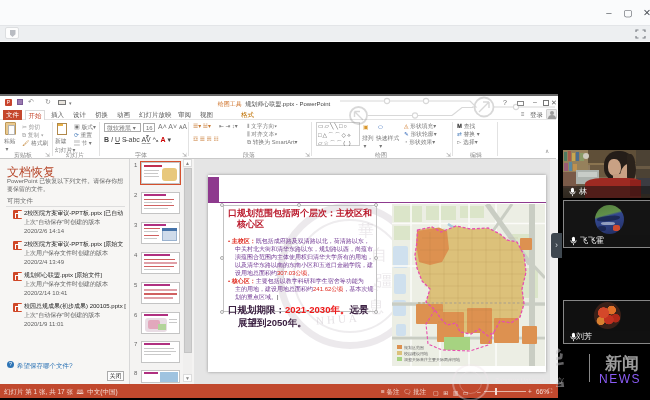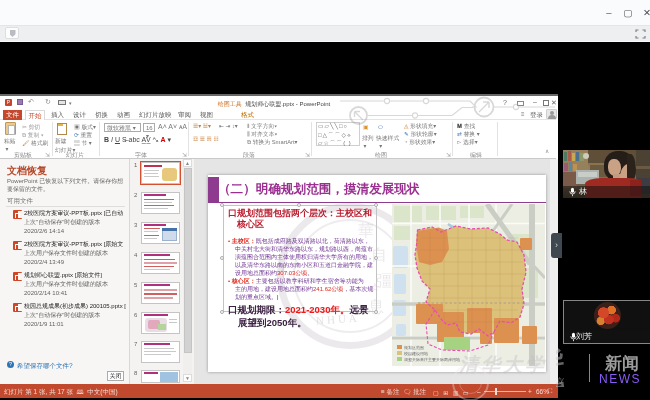--- a/index.html
+++ b/index.html
@@ -165,21 +165,21 @@
       <div class="glabel" style="left:470px;">编辑</div>
     </div>
 
     <div class="abs" style="left:521px; top:15px; font-size:6px; color:#777;">≡</div>
       <div class="abs" style="left:530px; top:15px; font-size:6.5px; color:#555;">登录</div>
     <div class="abs" style="left:546px; top:13px; width:11px; height:10px; background:#e8e8e8; border:1px solid #cfcfcf; border-radius:1px;">
       <div class="abs" style="left:3px; top:1px; width:4px; height:4px; border-radius:50%; background:#9a9a9a;"></div>
       <div class="abs" style="left:1px; top:5px; width:8px; height:4px; border-radius:4px 4px 0 0; background:#9a9a9a;"></div>
     </div>
     <div class="abs" id="recov">
-      <div class="abs" style="left:7px; top:5px; font-size:10px; font-weight:bold; color:#b7472a;">文档恢复</div>
+      <div class="abs" style="left:7px; top:5px; font-size:12px; font-weight:normal; color:#b7472a;">文档恢复</div>
       <div class="abs" style="left:7px; top:18px; width:118px; font-size:6px; color:#666; line-height:8px;">PowerPoint 已恢复以下列文件。请保存你想要保留的文件。</div>
       <div class="abs" style="left:7px; top:38px; font-size:6.5px; color:#777;">可用文件</div>
       <div class="abs" style="left:6px; top:47px; width:119px; height:1px; background:#ddd;"></div>
       <div class="rit" style="top:50px;">
         <b>2校医院方案审议-PPT板.pptx [已自动</b><br>上次"自动保存"时创建的版本<br>2020/2/6 14:14
       </div>
       <div class="rit" style="top:81px;">
         <b>2校医院方案审议-PPT板.pptx [原始文</b><br>上次用户保存文件时创建的版本<br>2020/2/4 13:49
       </div>
       <div class="rit" style="top:112px;">
@@ -273,21 +273,20 @@
         <div class="abs wmch" style="left:163px; top:70px;">自</div>
         <div class="abs wmch" style="left:168px; top:96px;">彊</div>
         <div class="abs wmch" style="left:160px; top:122px;">息</div>
         <div class="abs wmch" style="left:76px; top:60px;">清</div>
         <div class="abs wmch" style="left:68px; top:88px;">不</div>
         <div class="abs" style="left:108px; top:138px; font-size:11px; color:rgba(125,105,125,.22); font-family:'Liberation Serif',serif; letter-spacing:3px; transform:rotate(-4deg);">NHUA</div>
         <div class="abs" style="left:162px; top:106px; font-size:11px; color:rgba(125,105,125,.28);">☆</div>
         <div class="abs" style="left:96px; top:130px; font-size:9px; color:rgba(125,105,125,.18); letter-spacing:2px;">·1903·</div>
 
         <div class="abs" style="left:0px; top:2px; width:11px; height:25px; background:#8e3a8e;"></div>
-        <div class="abs" style="left:10px; top:6.5px; font-size:12.6px; font-weight:bold; color:#9b2f90;">（二）明确规划范围，摸清发展现状</div>
         <div class="abs" style="left:0; top:27px; width:338px; height:1.7px; background:#8e3a8e;"></div>
 
         <div class="abs" style="left:15px; top:30.5px; width:154px; height:107px; border:1px solid #c3c3c3;"></div>
         <div class="hdl" style="left:12px; top:28px;"></div>
           <div class="hdl" style="left:89px; top:28px;"></div>
           <div class="hdl" style="left:166px; top:28px;"></div>
         <div class="hdl" style="left:12px; top:81px;"></div>
           <div class="hdl" style="left:166px; top:81px;"></div>
         <div class="hdl" style="left:12px; top:135px;"></div>
           <div class="hdl" style="left:89px; top:135px;"></div>
@@ -427,40 +426,52 @@
     <div class="abs" style="left:57px; top:14px; width:14px; height:23px; background:#c9a184; border-radius:45% 50% 30% 45%; transform:rotate(14deg);"></div>
     <div class="abs" style="left:64px; top:4px; width:9px; height:26px; background:#2a221b; border-radius:10% 80% 50% 20%;"></div>
     <div class="abs" style="left:22px; top:28px; width:56px; height:20px; background:#9e2a22; border-radius:30% 22% 0 0;"></div>
     <div class="abs" style="left:67px; top:30px; width:11px; height:16px; background:#8e211c;"></div>
     <div class="vlabel"><svg class="mic" viewBox="0 0 10 12">
           <rect x="3.2" y="0.8" width="3.6" height="6" rx="1.8" fill="#fff"></rect>
           <path d="M1.8 5.2 a3.2 3.2 0 0 0 6.4 0" fill="none" stroke="#fff" stroke-width="1"></path>
           <rect x="4.5" y="9" width="1" height="2" fill="#fff"></rect>
         </svg><span style="margin-left:16px;">林</span></div>
   </div>
+  <div class="abs vcell" id="cell2" style="top:200px; height:48px; border:1px solid #878787; border-right:none; background:#141414;">
+    <div class="avatar" style="left:31px; top:4px; width:29px; height:29px; background:linear-gradient(165deg,#547f3e 0%,#61904a 34%,#33488e 40%,#2a3a78 72%,#202c5e 100%); overflow:hidden;">
+      <div class="abs" style="left:2px; top:11px; width:23px; height:5px; background:rgba(8,16,38,.5); border-radius:40%; transform:rotate(-6deg);"></div>
+      <div class="abs" style="left:6px; top:17px; width:14px; height:3px; background:rgba(230,235,240,.55); border-radius:40%;"></div>
+      <div class="abs" style="left:18px; top:20px; width:7px; height:6px; background:#cf4a30; border-radius:30%;"></div>
+      <div class="abs" style="left:3px; top:21px; width:8px; height:5px; background:rgba(8,16,38,.45); border-radius:40%;"></div>
+    </div>
+    <div class="vlabel"><svg class="mic" viewBox="0 0 10 12">
+          <rect x="3.2" y="0.8" width="3.6" height="6" rx="1.8" fill="#fff"></rect>
+          <path d="M1.8 5.2 a3.2 3.2 0 0 0 6.4 0" fill="none" stroke="#fff" stroke-width="1"></path>
+          <rect x="4.5" y="9" width="1" height="2" fill="#fff"></rect>
+        </svg><span style="margin-left:16px;">飞飞霍</span></div>
+  </div>
   <div class="abs vcell" id="cell4" style="top:300px; height:44px; border:1px solid #878787; border-right:none; background:#101010;">
     <div class="avatar" style="left:30px; top:1px; width:27px; height:27px; background:radial-gradient(circle at 35% 40%, #d4482a 0 22%, transparent 24%), radial-gradient(circle at 65% 30%, #e07028 0 16%, transparent 18%), radial-gradient(circle at 55% 65%, #c23020 0 20%, transparent 22%), radial-gradient(circle at 25% 70%, #d88030 0 14%, transparent 16%), radial-gradient(circle at 80% 60%, #b02818 0 15%, transparent 17%), #3a2018;"></div>
     <div class="vlabel"><svg class="mic" viewBox="0 0 10 12">
           <rect x="3.2" y="0.8" width="3.6" height="6" rx="1.8" fill="#fff"></rect>
           <path d="M1.8 5.2 a3.2 3.2 0 0 0 6.4 0" fill="none" stroke="#fff" stroke-width="1"></path>
           <rect x="4.5" y="9" width="1" height="2" fill="#fff"></rect>
         </svg><span style="margin-left:12px;">刘芳</span></div>
   </div>
 
   <div class="abs" style="left:551px; top:233px; width:11px; height:25px; background:#3f4850; border-radius:3px 0 0 3px; color:#cfd4d8; font-size:9px; line-height:25px; text-align:center;">›</div>
 
   <div class="abs" style="left:556px; top:345px; width:34px; height:42px; overflow:hidden;">
     <div class="abs" style="left:-16px; top:-4px; font-size:26px; color:rgba(200,198,202,.5); font-family:'Liberation Serif',serif; font-weight:bold; transform:rotate(-8deg);">华學</div>
     <div class="abs" style="left:2px; top:31px; font-size:7px; color:rgba(190,190,190,.55); font-style:italic;">ty</div>
   </div>
   <div class="abs" style="left:589px; top:354px; width:1px; height:28px; background:rgba(170,170,170,.8);"></div>
   <div class="abs" style="left:605px; top:352px; font-size:17px; font-weight:bold; color:#9c9c9c; letter-spacing:0;">新闻</div>
   <div class="abs" style="left:599px; top:372px; font-size:12px; color:#8b5cf6; letter-spacing:1.5px;">NEWS</div>
 
-  <div class="abs" style="left:459px; top:352px; font-size:19px; color:rgba(195,190,198,.45); font-family:'Liberation Serif',serif; font-weight:bold; letter-spacing:3px; font-style:italic;">清华大学</div>
   <div class="abs" style="left:495px; top:377px; font-size:6px; color:rgba(240,230,235,.6); font-style:italic;">Tsinghua Universit</div>
   <div class="abs" style="left:452px; top:364px; width:37px; height:37px; border:2.5px solid rgba(240,230,235,.35); border-radius:50%;"></div>
     <div class="abs" style="left:459px; top:371px; width:23px; height:23px; border:1.5px solid rgba(240,230,235,.28); border-radius:50%;"></div>
 
   <svg class="abs" style="left:340px; top:96px;" width="215" height="30" viewBox="0 0 215 30" opacity="0.38">
     <g stroke="#9a9a9a" fill="none" stroke-width="1.1">
       <line x1="0" y1="5" x2="130" y2="5"></line>
       <path d="M130 5 L136 11 L132 11"></path>
       <circle cx="47" cy="5" r="2.6" fill="#fff"></circle>
       <circle cx="86" cy="5" r="2.6" fill="#fff"></circle>

